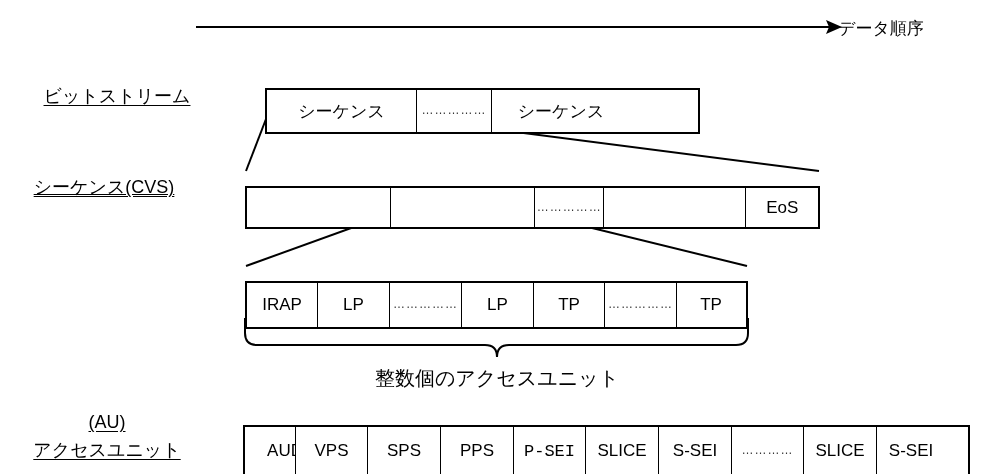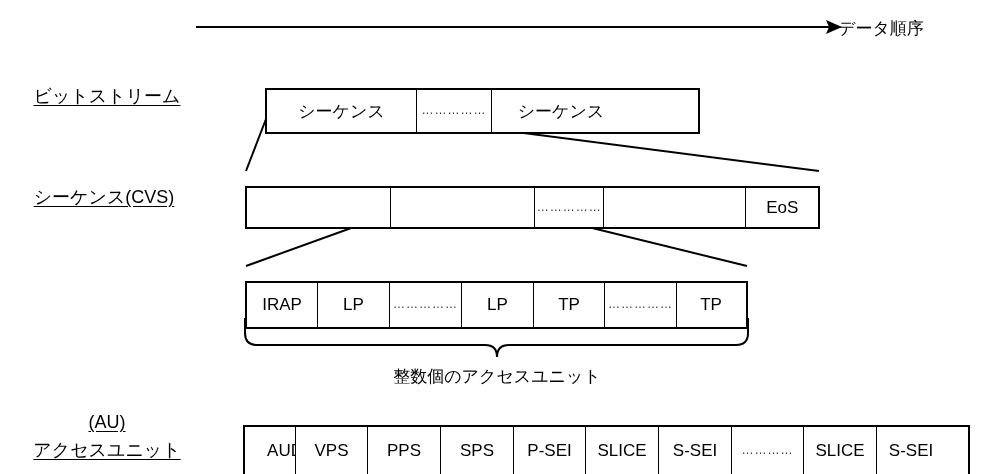--- a/index.html
+++ b/index.html
@@ -63,21 +63,21 @@
     width:991px;height:474px;
     pointer-events:none;
   }
   .arrow-label{
     position:absolute;
     font-size:17px;
     white-space:nowrap;
   }
   .caption{
     position:absolute;
-    font-size:17px;
+    font-size:20px;
     white-space:nowrap;
     text-align:center;
   }
 </style>
 </head>
 <body>
 
 <div class="stage">
 
   <svg class="overlay" viewBox="0 0 991 474">
@@ -102,31 +102,31 @@
     </g>
 
     <g fill="none" stroke="#000" stroke-width="2">
       <path d="M245,318 L245,333 Q245,345 257,345 L485,345 Q497,345 497,357"></path>
       <path d="M748,318 L748,333 Q748,345 736,345 L509,345 Q497,345 497,357"></path>
     </g>
   </svg>
 
   <div class="arrow-label" style="left:838px;top:17px;text-align:center;">データ順序</div>
 
-  <div class="row-label" style="left:22px;top:84px;width:170px;">
+  <div class="row-label" style="left:32px;top:84px;width:170px;">
     <span class="line ul">ビットストリーム</span>
   </div>
 
   <div class="strip" style="left:265px;top:73px;width:435px;height:46px;">
     <div class="cell" style="width:150px;">シーケンス</div>
     <div class="cell dots" style="width:75px;">……………</div>
     <div class="cell" style="width:138px;">シーケンス</div>
   </div>
 
-  <div class="row-label" style="left:14px;top:185px;width:180px;">
+  <div class="row-label" style="left:14px;top:175px;width:180px;text-decoration:underline;">
     <span class="line ul">シーケンス(CVS)</span>
   </div>
 
   <div class="strip" style="left:245px;top:171px;width:575px;height:43px;">
     <div class="cell" style="width:145px;"></div>
     <div class="cell" style="width:145px;"></div>
     <div class="cell dots" style="width:70px;">……………</div>
     <div class="cell" style="width:143px;"></div>
     <div class="cell" style="width:72px;">EoS</div>
   </div>
@@ -145,23 +145,23 @@
   <div class="caption" style="left:297px;top:365px;width:400px;">整数個のアクセスユニット</div>
 
   <div class="row-label" style="left:12px;top:408px;width:190px;line-height:28px;">
     <span class="line ul">(AU)</span>
     <span class="line ul">アクセスユニット</span>
   </div>
 
   <div class="strip" style="left:243px;top:410px;width:727px;height:52px;">
     <div class="cell" style="width:51px;padding-left:30px;">AUD</div>
     <div class="cell" style="width:72px;text-align:right;">VPS</div>
+    <div class="cell" style="width:73px;">SPS</div>
     <div class="cell" style="width:73px;">PPS</div>
-    <div class="cell" style="width:73px;">SPS</div>
-    <div class="cell" style="width:72px;">P-SEI</div>
+    <div class="cell" style="width:72px;font-family:Liberation Mono, monospace;">P-SEI</div>
     <div class="cell" style="width:73px;">SLICE</div>
     <div class="cell" style="width:73px;">S-SEI</div>
     <div class="cell dots" style="width:72px;">…………</div>
     <div class="cell" style="width:73px;">SLICE</div>
     <div class="cell" style="width:68px;">S-SEI</div>
   </div>
 
 </div>
 
 </body></html>

